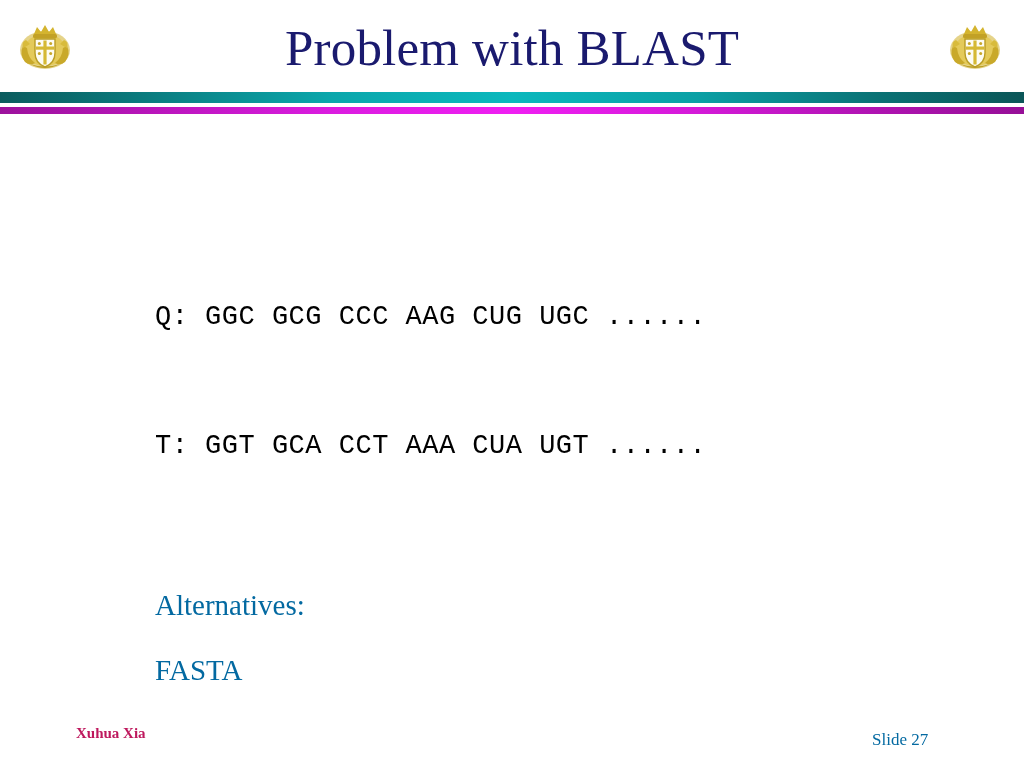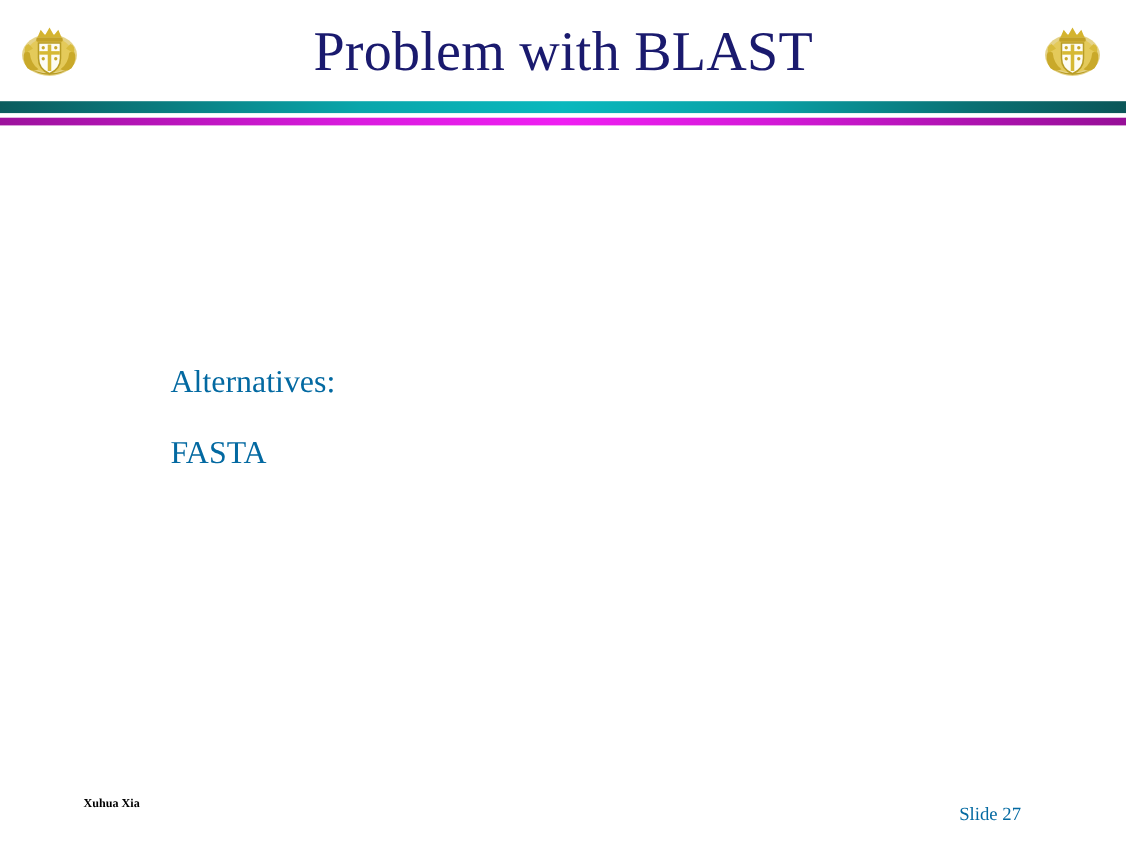--- a/index.html
+++ b/index.html
@@ -117,23 +117,23 @@
   #alternatives-line { margin-top: 35px; }
   #fasta-line        { margin-top: 32px; }
   #aa-line           { margin-top: 32px; }
 
   
   #author {
     position: absolute;
     left: 76px;
     top: 725px;
     font-family: "Liberation Serif", "DejaVu Serif", serif;
-    font-size: 11px;
+    font-size: 15px;
     font-weight: bold;
-    color: #000000;
+    color: #be185d;
     white-space: nowrap;
   }
   #slide-number {
     position: absolute;
     left: 872px;
     top: 730px;
     font-family: "Liberation Serif", "DejaVu Serif", serif;
     font-size: 17px;
     color: #0369a1;
     white-space: nowrap;
@@ -198,20 +198,22 @@
     </div>
   </div>
 
   <div id="rule-teal"></div>
   <div id="rule-gap"></div>
   <div id="rule-magenta"></div>
 
   <div id="content">
 
     <div class="seq-block">
+      <span class="seq-line">Q: GGC GCG CCC AAG CUG UGC ......</span>
+      <span class="seq-line">T: GGT GCA CCT AAA CUA UGT ......</span>
     </div>
 
     <div id="alternatives-line" class="bullet-line">Alternatives:</div>
 
     <div id="fasta-line" class="bullet-line">FASTA</div>
 
   </div>
 
   <div id="author">Xuhua Xia</div>
 

